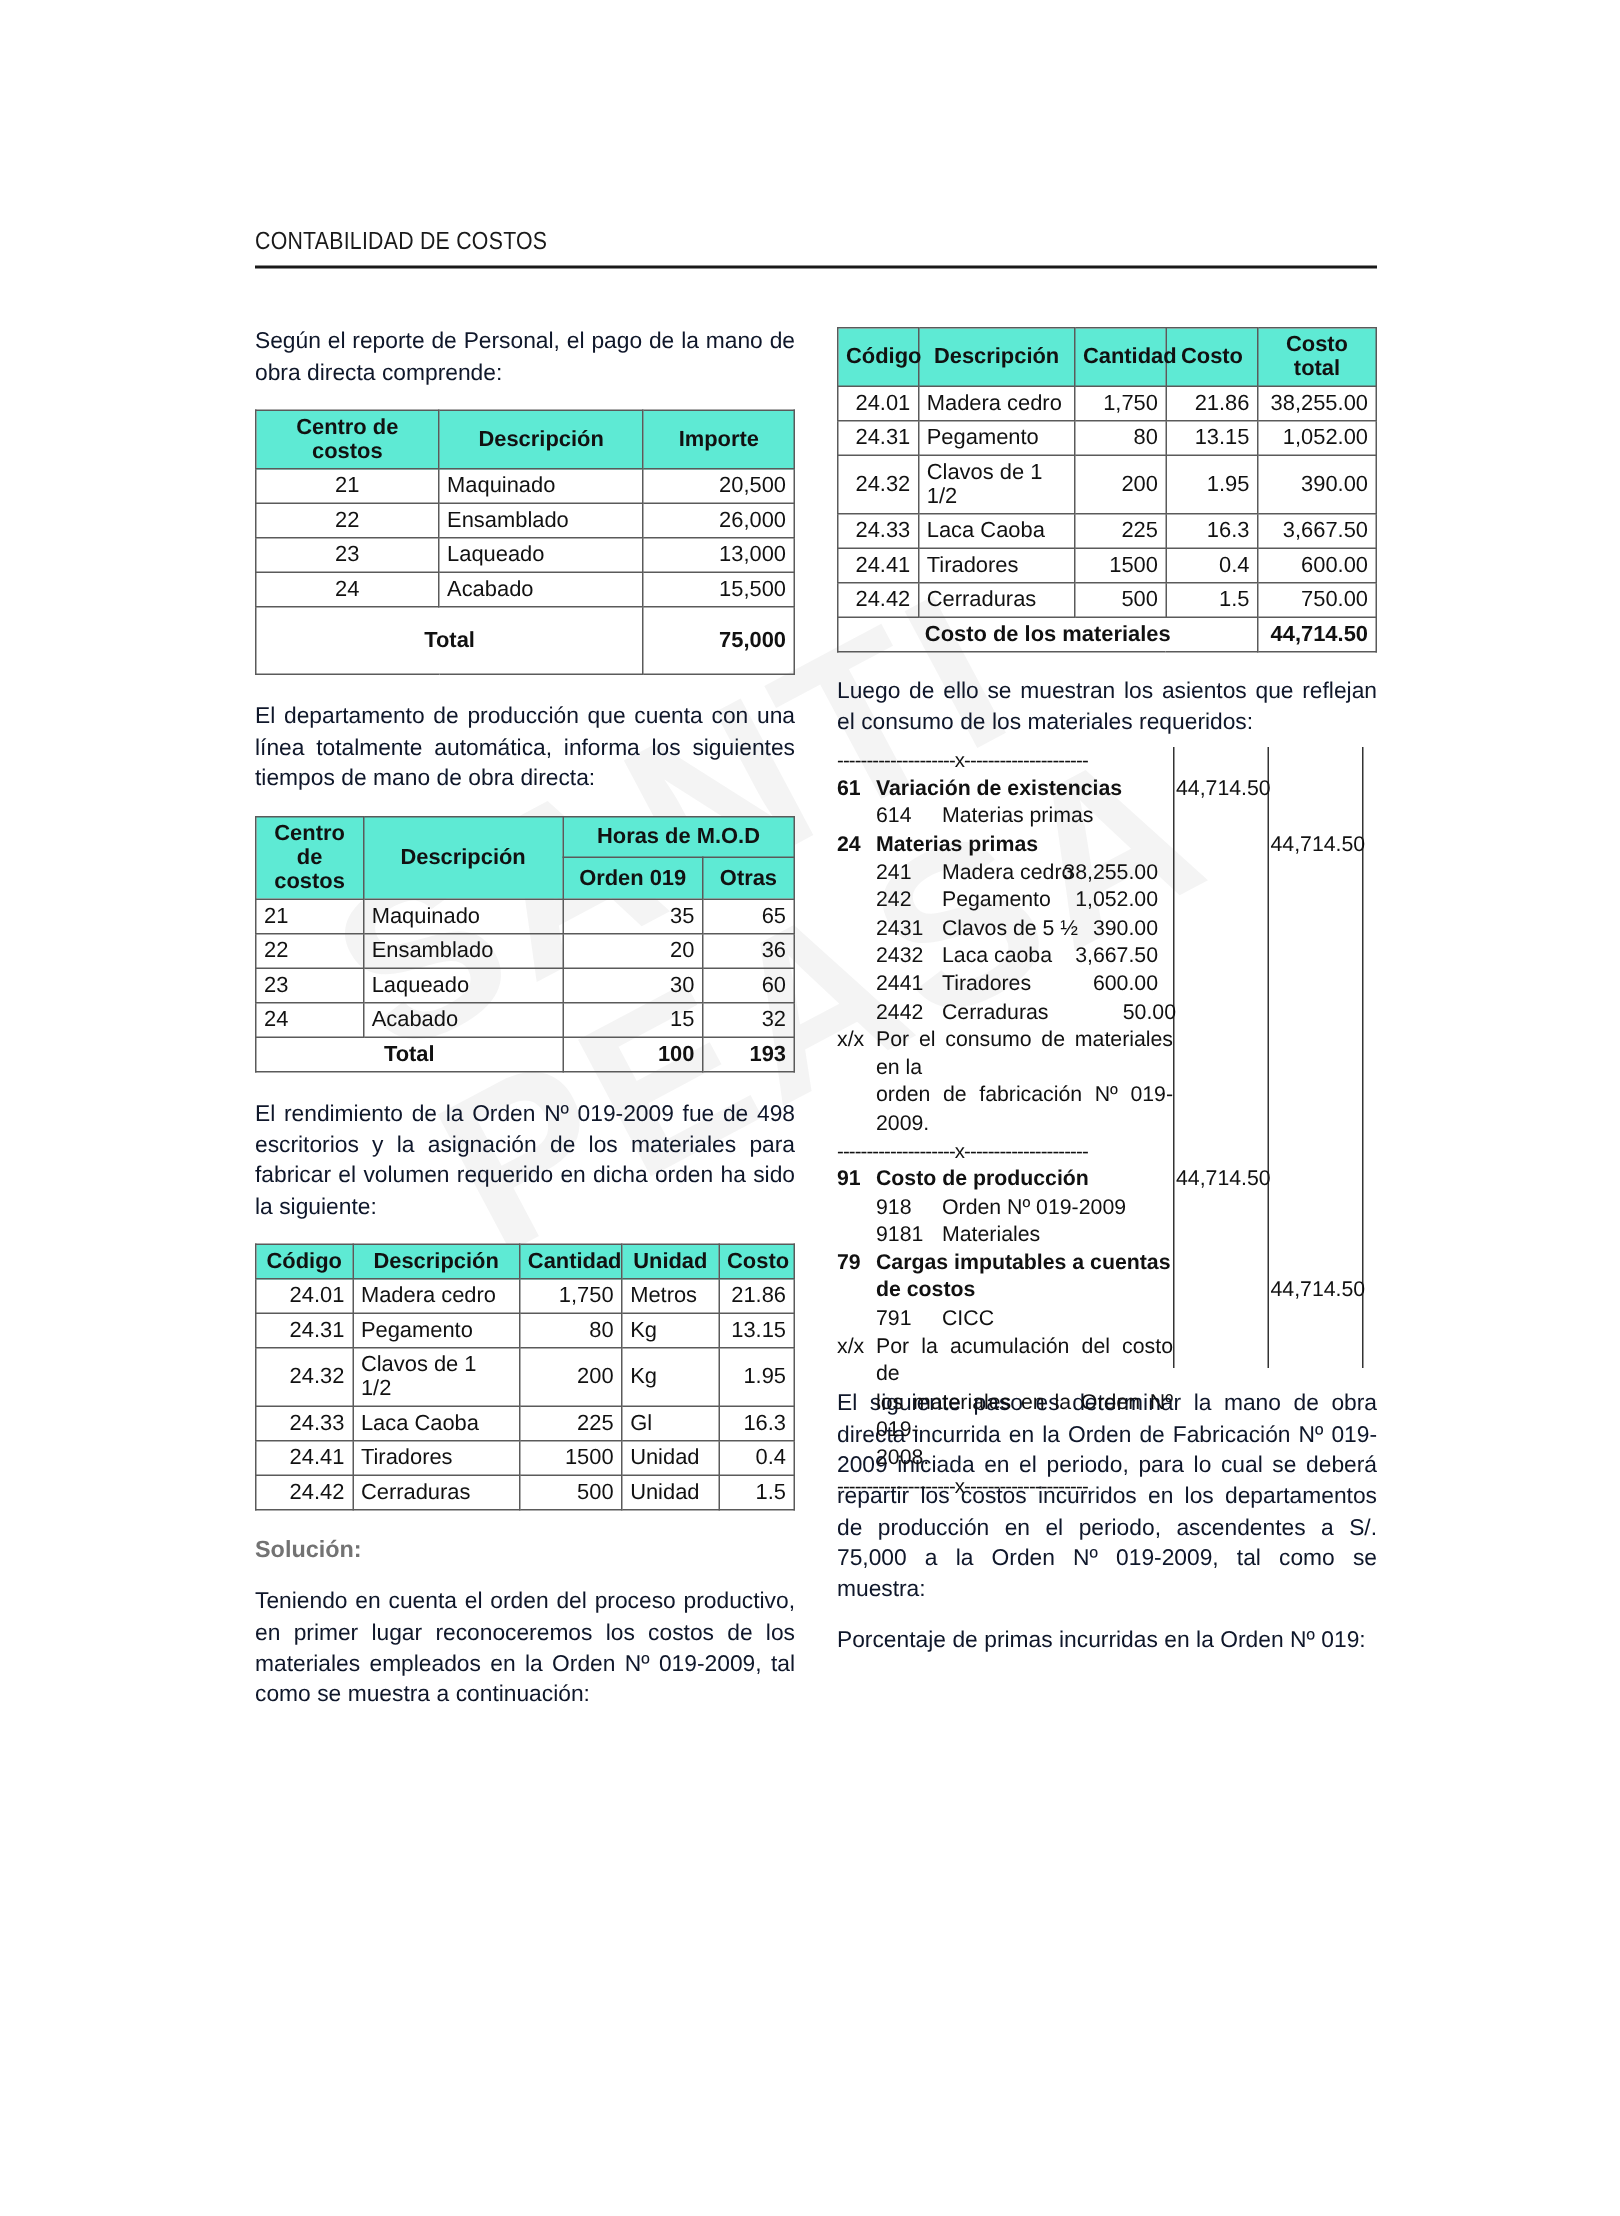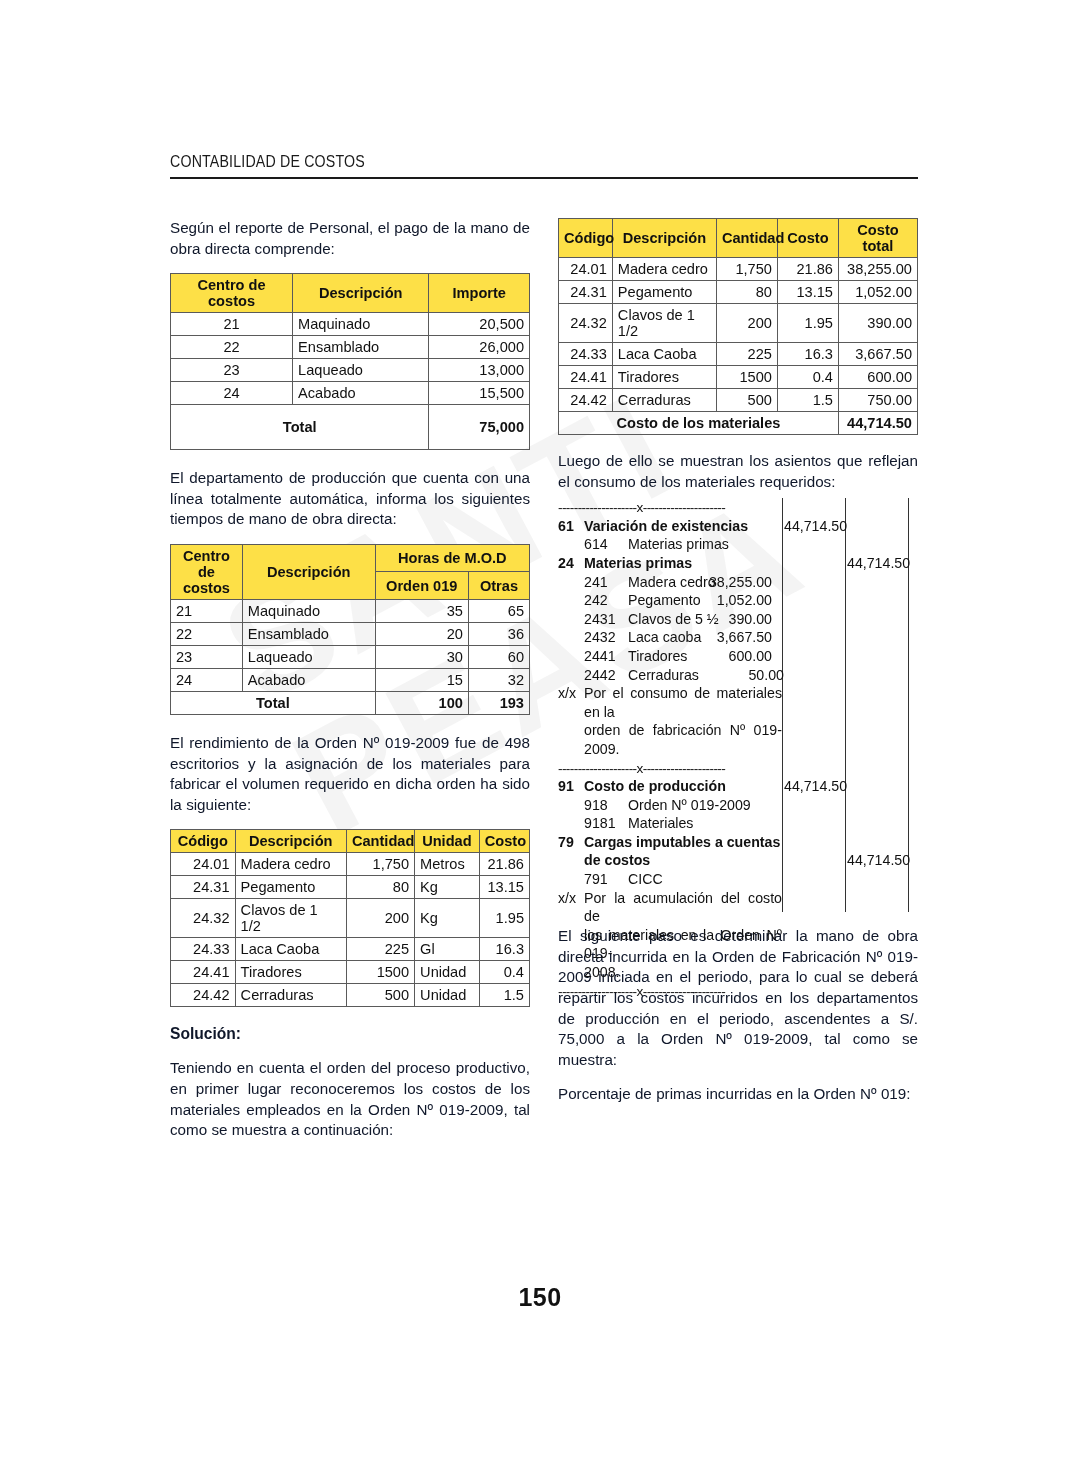--- a/index.html
+++ b/index.html
@@ -63,40 +63,40 @@
     text-align: justify;
     margin: 0 0 14px 0;
     color: #0f172a;
     word-spacing: 0.1px;
   }
   p.body.last { margin-bottom: 0; }
   .sec-head {
     font-size: 15.6px;
     font-weight: bold;
     margin: 0 0 15px 0;
-    color: #0f172a;
+    color: #737373;
   }
 
   
   table.tbl {
     border-collapse: collapse;
     width: 100%;
     margin: 4px 0 18px 0;
     font-size: 14.6px;
     color: #111;
     table-layout: fixed;
   }
   table.tbl th, table.tbl td {
     border: 1.3px solid #5a5a5a;
     padding: 3px 5px;
     line-height: 16px;
     vertical-align: middle;
   }
   table.tbl th {
-    background: #fde047;
+    background: #5eead4;
     font-weight: bold;
     text-align: center;
     font-size: 14.6px;
   }
   table.tbl td.c { text-align: center; }
   table.tbl td.r { text-align: right; }
   table.tbl td.l { text-align: left; }
   table.tbl td.b { font-weight: bold; }
   table.tbl tr.total td {
     font-weight: bold;
@@ -558,15 +558,14 @@
       <div class="jline">
         <span class="sep">--------------------x---------------------</span>
       </div>
     </div>
 
     <p class="body">El siguiente paso es determinar la mano de obra directa incurrida en la Orden de Fabricación Nº 019-2009 iniciada en el periodo, para lo cual se deberá repartir los costos incurridos en los departamentos de producción en el periodo, ascendentes a S/. 75,000 a la Orden Nº 019-2009, tal como se muestra:</p>
     <p class="body last">Porcentaje de primas incurridas en la Orden Nº 019:</p>
 
   </div>
 
-  <div class="folio">150</div>
 
 </div>
 
 </body></html>

